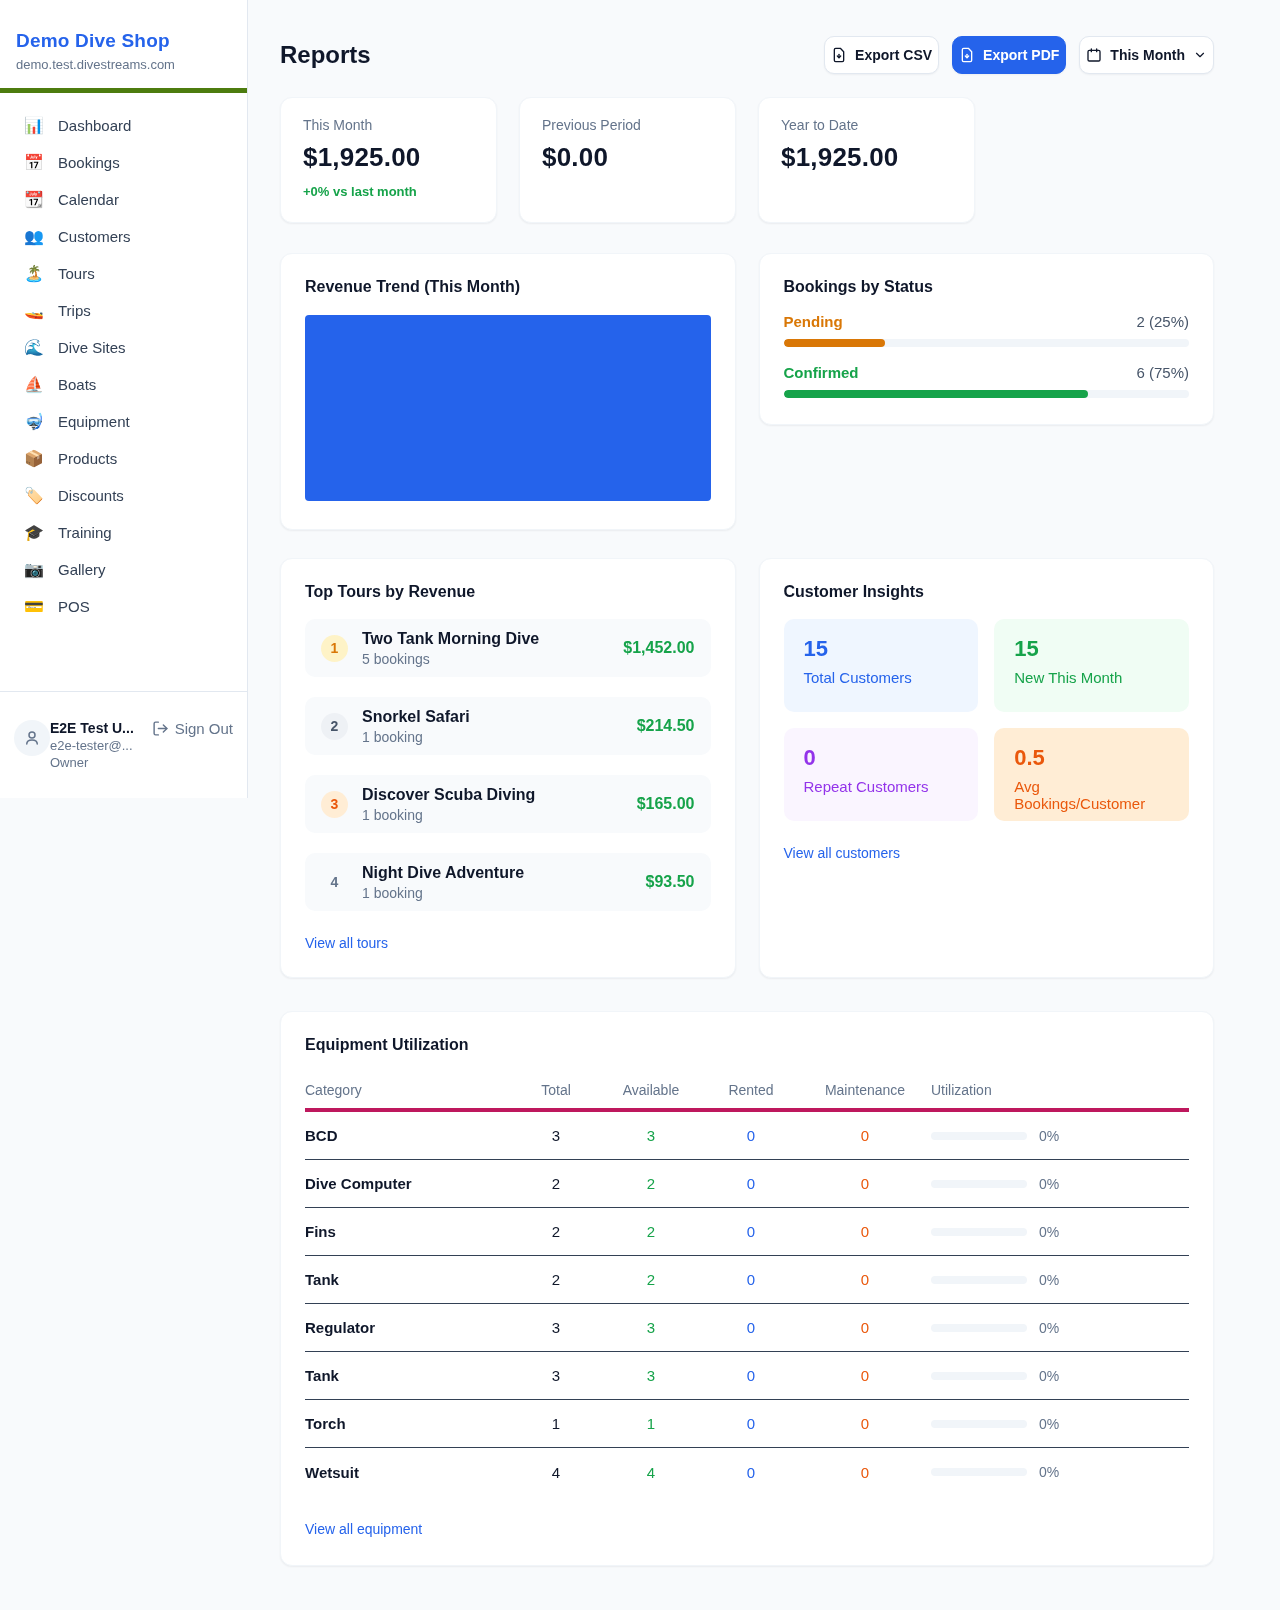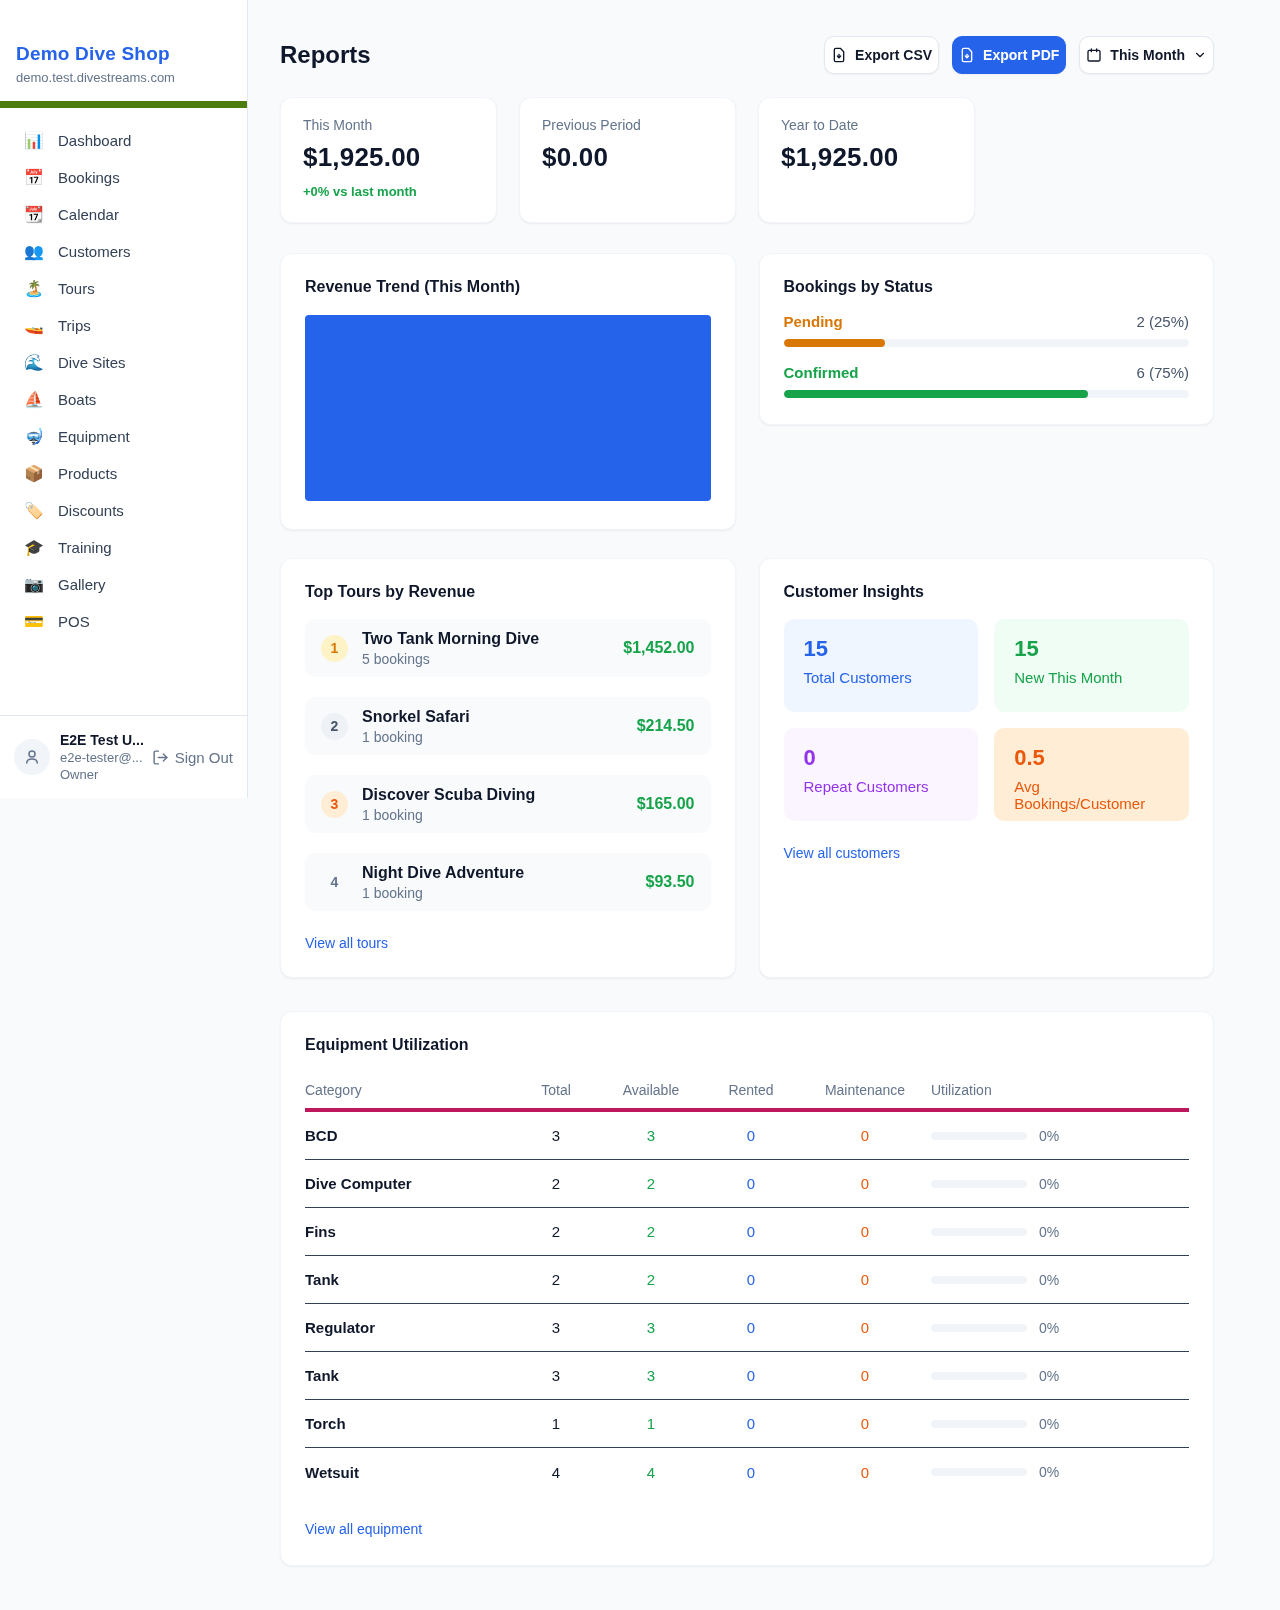--- a/index.html
+++ b/index.html
@@ -3,29 +3,29 @@
 <meta charset="utf-8">
 <style>
   * { margin:0; padding:0; box-sizing:border-box; }
   html,body { width:1280px; }
   body { font-family:"Liberation Sans", sans-serif; background:#f8fafc; color:#0f172a; }
   #app { position:relative; width:1280px; height:1610px; overflow:hidden; }
 
   
   .sidebar { position:absolute; left:0; top:0; width:248px; height:798px;
     background:#fff; border-right:1px solid #e2e8f0; display:flex; flex-direction:column; }
-  .brand { padding:18px 16px 16px; border-bottom:7px solid #4d7c0f;margin-top:25px; }
+  .brand { padding:30px 16px 16px; border-bottom:5px solid #4d7c0f; }
   .brand-name { color:#2563eb; font-size:19px; font-weight:800; letter-spacing:.2px; }
   .brand-domain { color:#64748b; font-size:13px; margin-top:5px; }
   .nav { padding:14px 10px; overflow:hidden; }
   .nav-item { display:flex; align-items:center; gap:14px; padding:10px 14px; border-radius:8px;
     font-size:15px; color:#334155; cursor:pointer; }
   .nav-icon { width:20px; font-size:16px; line-height:1; text-align:center; flex:0 0 20px; }
   .sidebar-spacer { flex:1; }
-  .user-box { border-top:1px solid #e2e8f0; padding:16px 14px; display:flex; align-items:center; gap:10px; }
+  .user-box { border-top:1px solid #e2e8f0; padding:28px 14px; display:flex; align-items:flex-start; }
   .avatar { width:36px; height:36px; border-radius:50%; background:#f1f5f9; color:#64748b;
     display:flex; align-items:center; justify-content:center; flex:0 0 36px; }
   .user-info { min-width:0; }
   .user-name { font-size:14px; font-weight:700; color:#0f172a; white-space:nowrap; }
   .user-email { font-size:13px; color:#64748b; margin-top:2px; white-space:nowrap; }
   .user-role { font-size:13px; color:#64748b; margin-top:2px; }
   .signout { margin-left:auto; display:flex; align-items:center; gap:6px; color:#64748b;
     font-size:15px; cursor:pointer; white-space:nowrap; }
 
   

